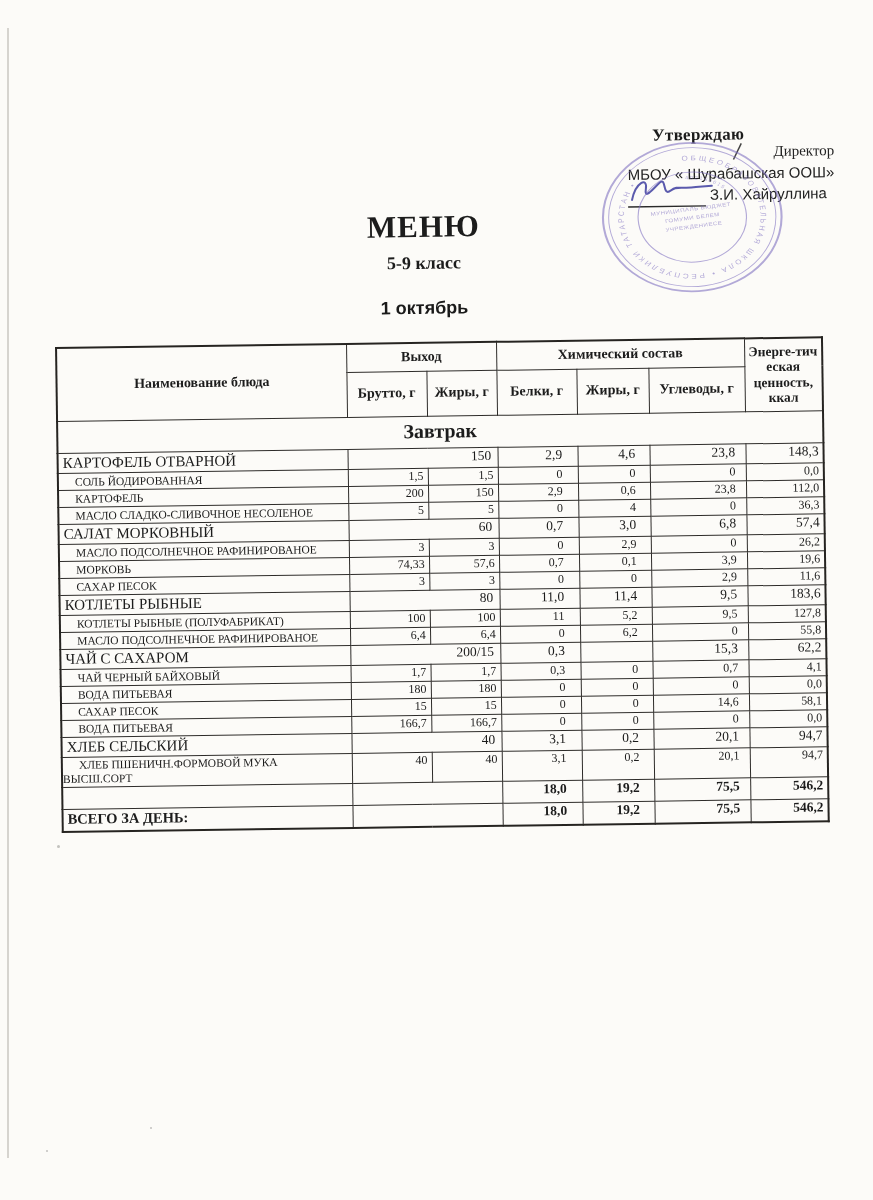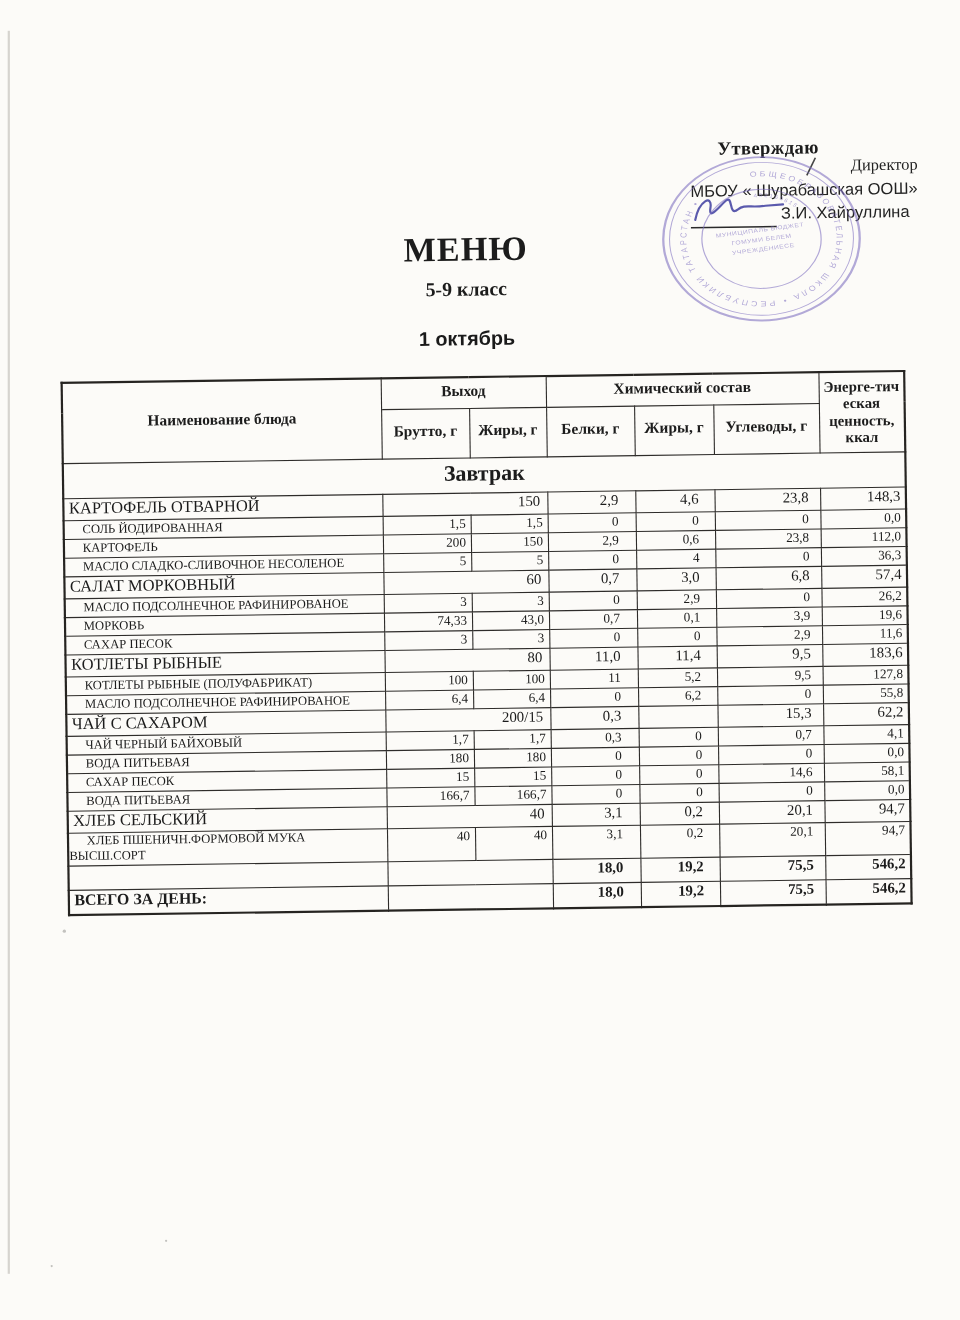--- a/index.html
+++ b/index.html
@@ -225,21 +225,21 @@
               <td class="num">3</td>
               <td class="num">3</td>
               <td class="num c-belki">0</td>
               <td class="num c-zhiry">2,9</td>
               <td class="num c-uglev">0</td>
               <td class="num c-kcal">26,2</td>
             </tr>
             <tr class="r-ingredient">
               <td class="name-cell ingr-name">МОРКОВЬ</td>
               <td class="num">74,33</td>
-              <td class="num">43,0</td>
+              <td class="num">57,6</td>
               <td class="num c-belki">0,7</td>
               <td class="num c-zhiry">0,1</td>
               <td class="num c-uglev">3,9</td>
               <td class="num c-kcal">19,6</td>
             </tr>
             <tr class="r-ingredient">
               <td class="name-cell ingr-name">САХАР ПЕСОК</td>
               <td class="num">3</td>
               <td class="num">3</td>
               <td class="num c-belki">0</td>

